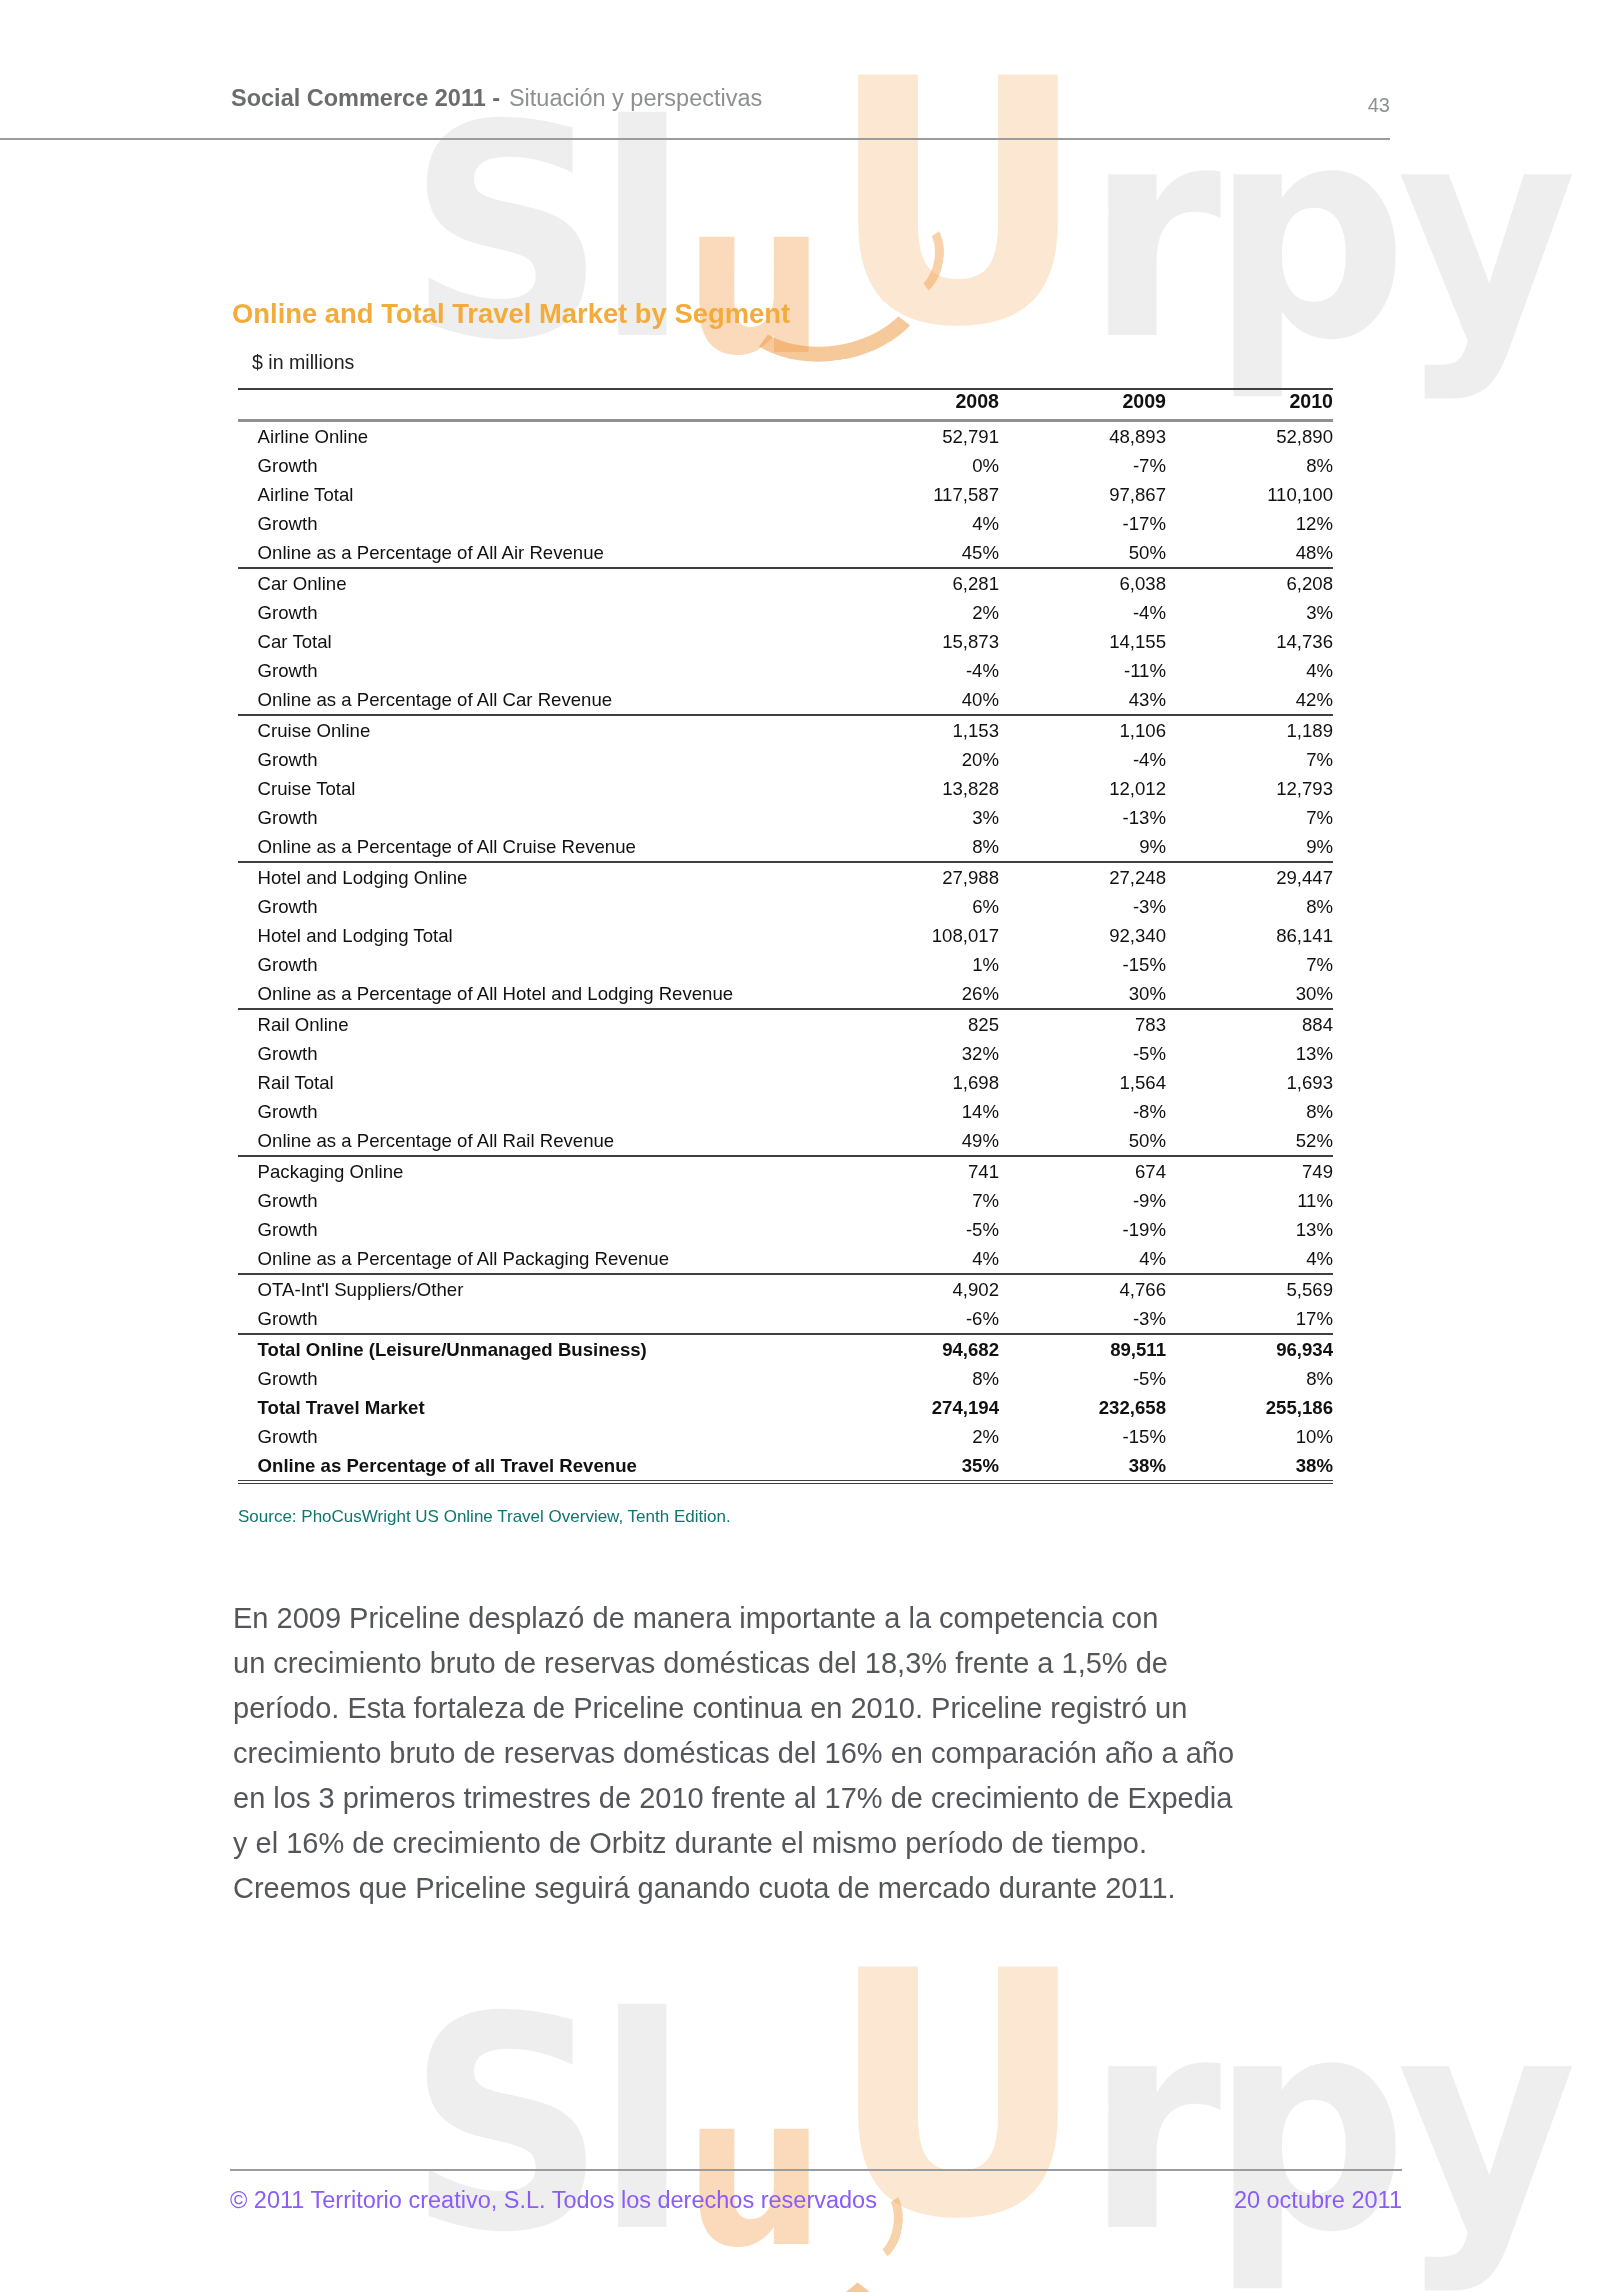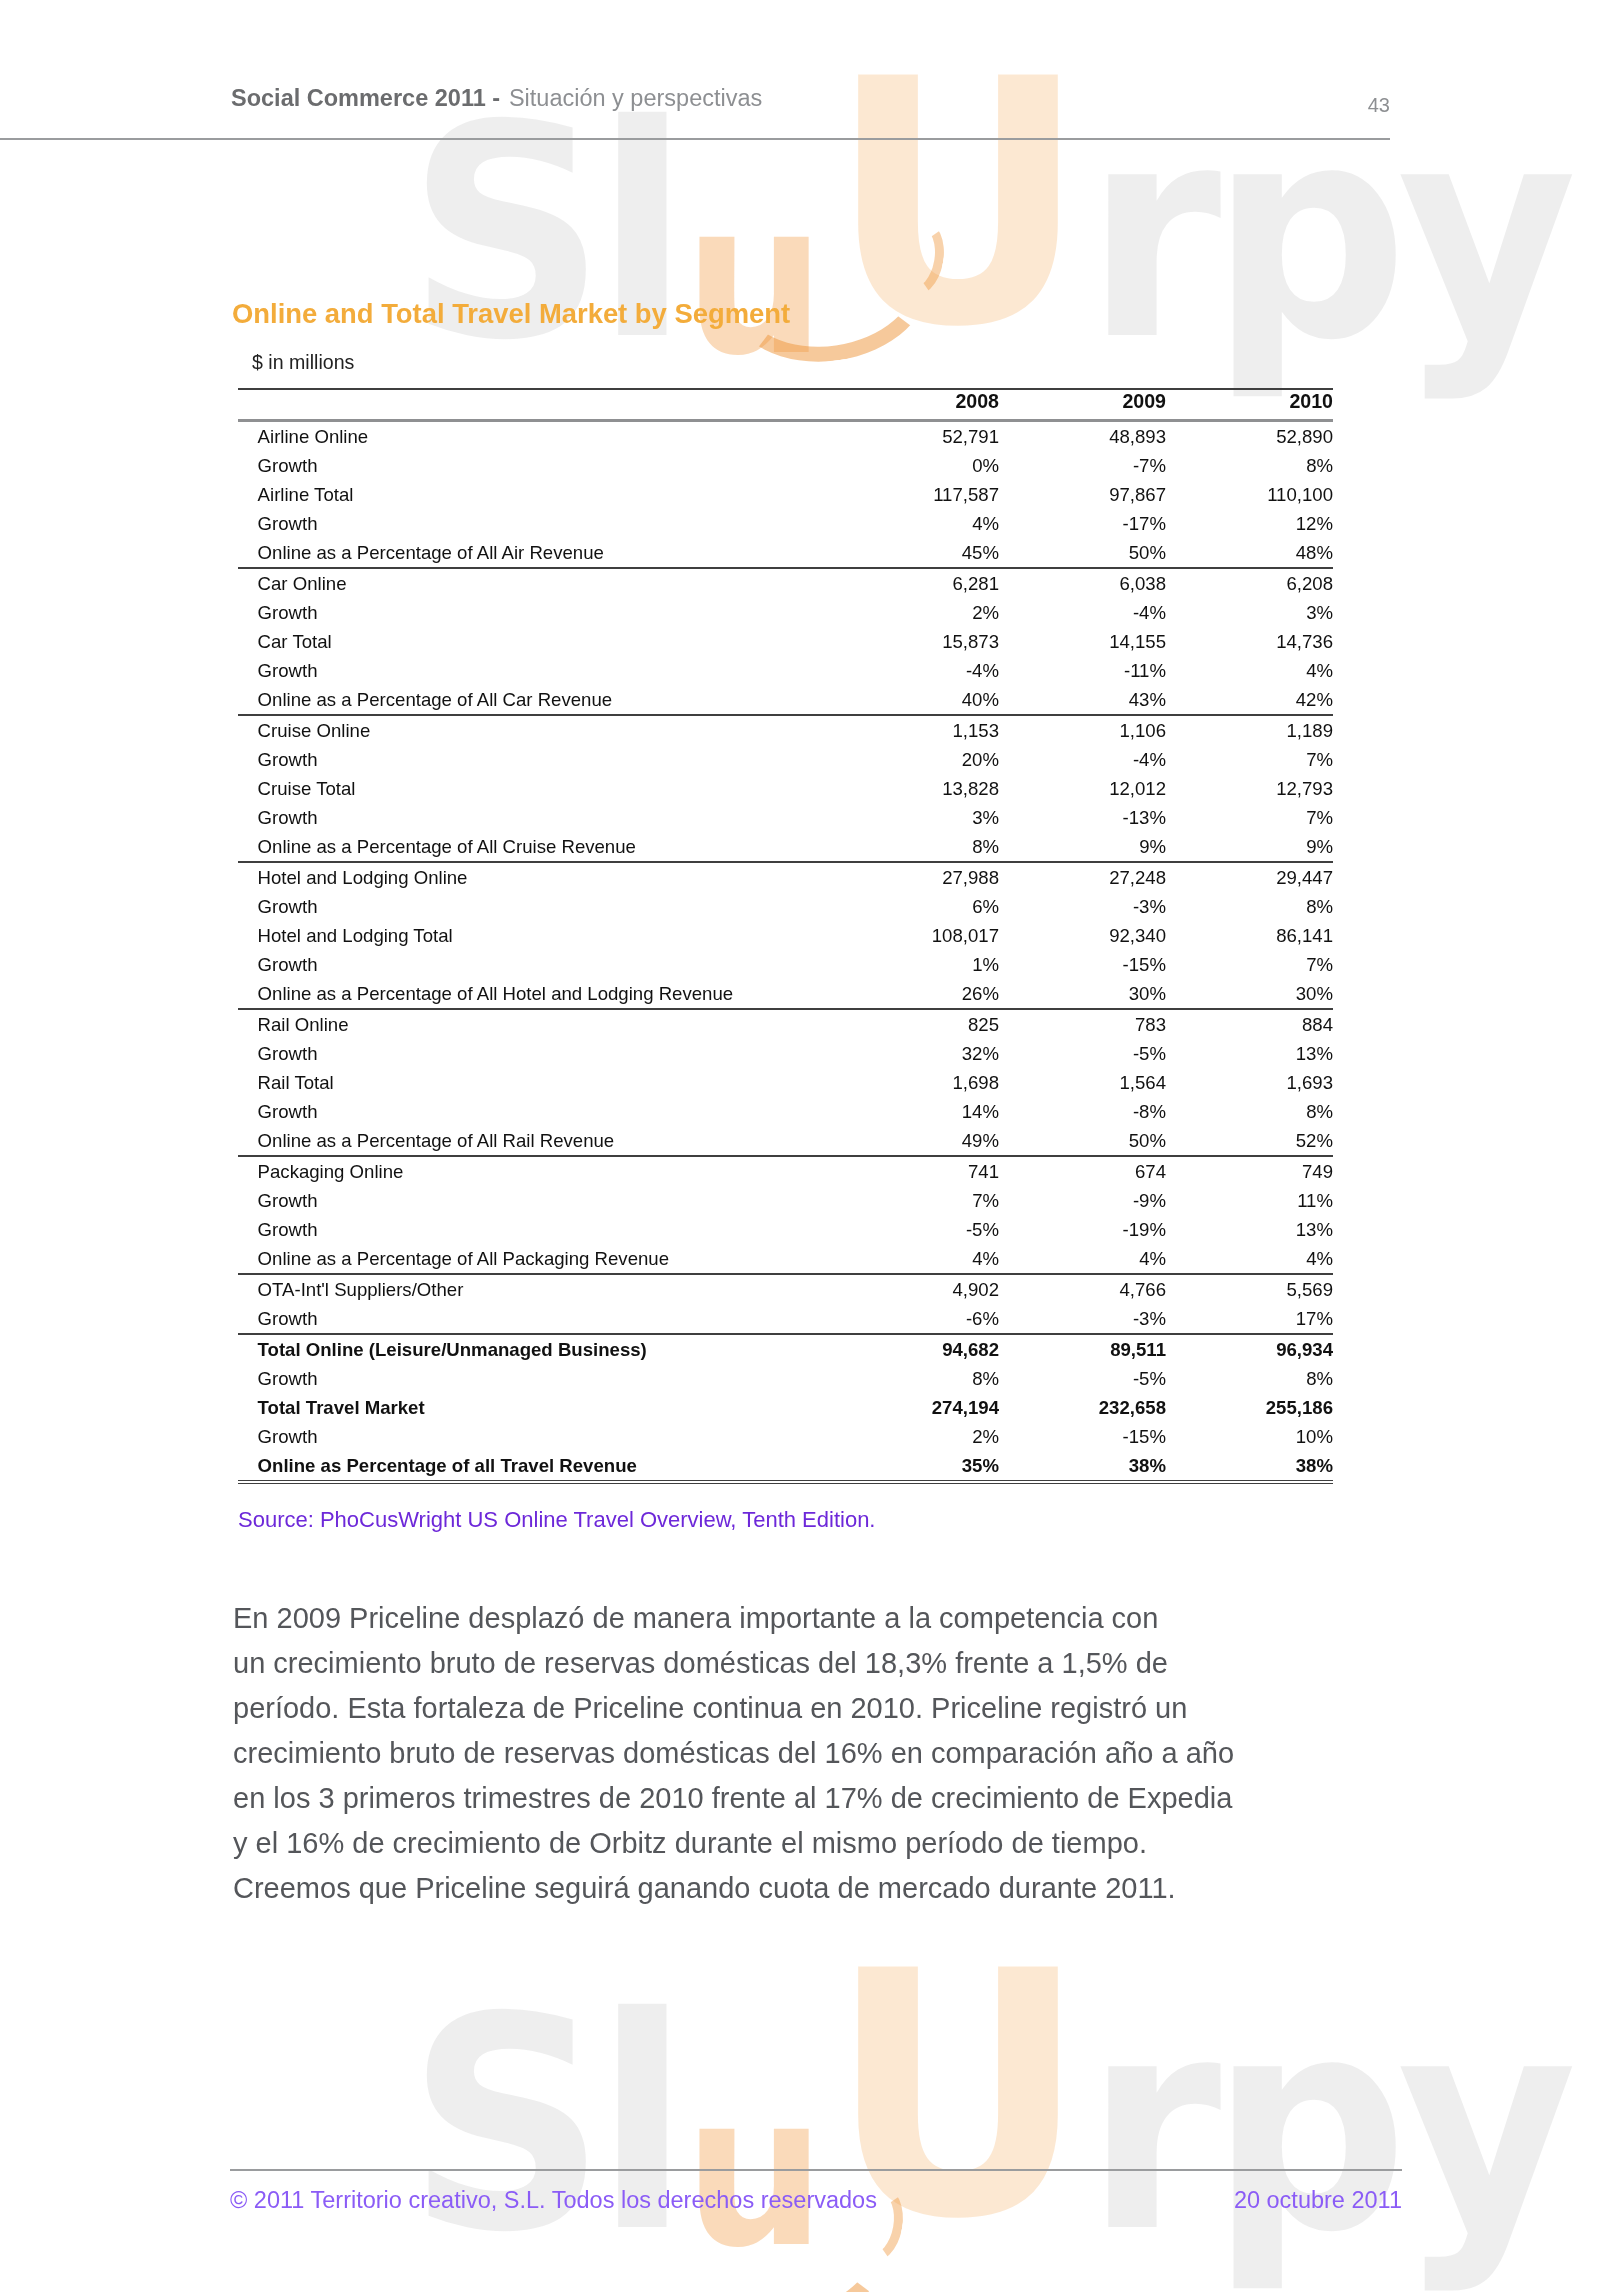--- a/index.html
+++ b/index.html
@@ -62,21 +62,21 @@
   .tbl{position:absolute;left:238px;top:388px;width:1095px;z-index:2;color:#111;font-size:18.6px;}
   .thead{display:flex;align-items:flex-start;height:29px;border-top:2px solid #3f3f3f;border-bottom:3.9px solid #8f9092;font-weight:bold;font-size:19.6px;}
   .trow{display:flex;align-items:center;height:29px;}
   .c-label{flex:1;padding-left:19.6px;white-space:nowrap;}
   .c-val{width:167px;text-align:right;white-space:nowrap;}
   .tsection{border-bottom:2px solid #3f3f3f;}
   .tsection.pre-total{border-bottom:2.9px solid #3f3f3f;}
   .tsection.totals{border-bottom:4.9px double #3f3f3f;}
   .trow.bold{font-weight:bold;}
 
-  .tbl-source{position:absolute;left:238px;top:1507px;font-size:22px;color:#6d28d9;z-index:2;}
+  .tbl-source{position:absolute;left:238px;top:1507px;font-size:17px;color:#0f766e;z-index:2;}
 
   
   .para{position:absolute;left:233px;top:1596px;width:1186px;z-index:2;color:#54565a;font-size:29px;line-height:45px;}
 
   [data-interactable="false"]{cursor:default;}
 </style>
 </head>
 <body>
 
 <div class="page" data-interactable="false">

